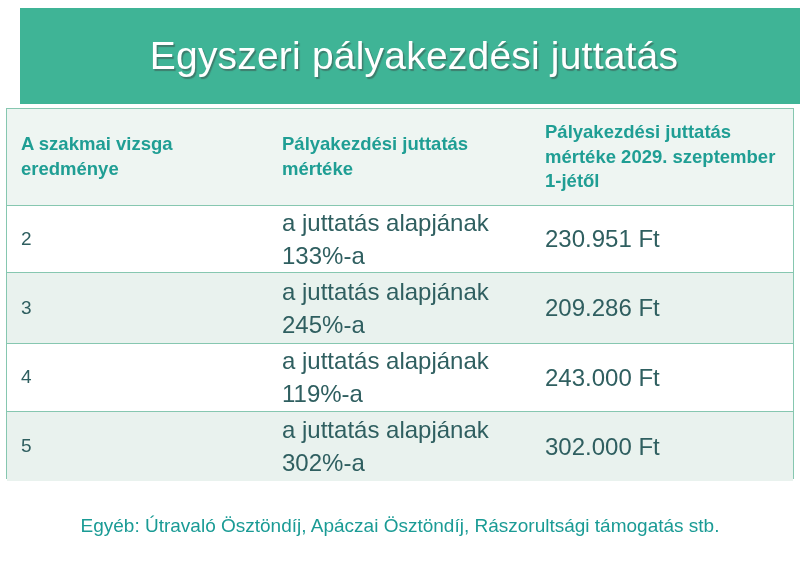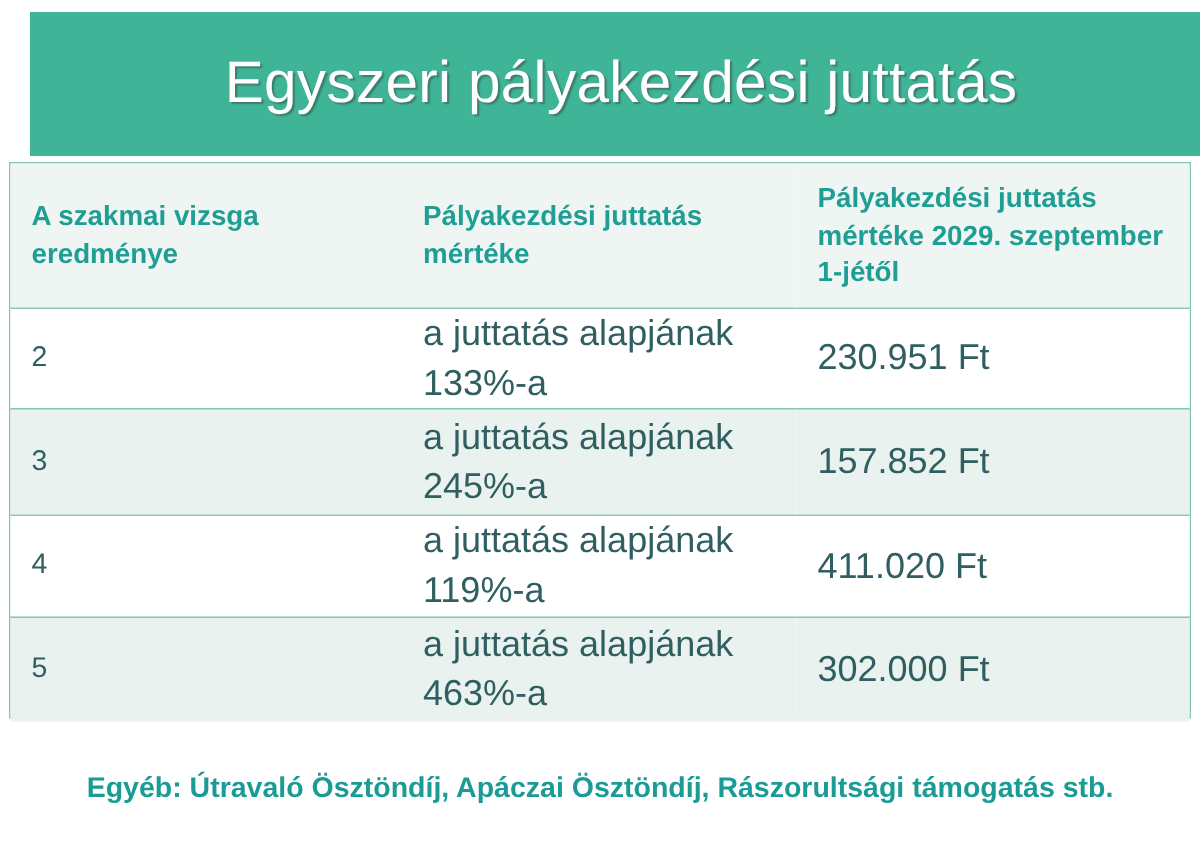--- a/index.html
+++ b/index.html
@@ -120,21 +120,21 @@
 
   
   .footer {
     position: absolute;
     left: 0;
     top: 512px;
     width: 800px;
     text-align: center;
     color: #1a9b95;
     font-size: 19px;
-    font-weight: bold;
+    font-weight: normal;
     line-height: 1.45;
     padding: 0 50px;
     box-sizing: border-box;
   }
 </style>
 </head>
 <body>
 
 <div class="slide">
 
@@ -158,30 +158,30 @@
       </thead>
       <tbody>
         <tr class="odd r0">
           <td class="grade">2</td>
           <td class="rate">a juttatás alapjának 133%-a</td>
           <td class="amount">230.951 Ft</td>
         </tr>
         <tr class="even r1">
           <td class="grade">3</td>
           <td class="rate">a juttatás alapjának 245%-a</td>
-          <td class="amount">157.852 Ft</td>
+          <td class="amount">209.286 Ft</td>
         </tr>
         <tr class="odd r2">
           <td class="grade">4</td>
           <td class="rate">a juttatás alapjának 119%-a</td>
-          <td class="amount">411.020 Ft</td>
+          <td class="amount">243.000 Ft</td>
         </tr>
         <tr class="even r3">
           <td class="grade">5</td>
-          <td class="rate">a juttatás alapjának 463%-a</td>
+          <td class="rate">a juttatás alapjának 302%-a</td>
           <td class="amount">302.000 Ft</td>
         </tr>
       </tbody>
     </table>
   </div>
 
   <div class="footer">Egyéb: Útravaló Ösztöndíj, Apáczai Ösztöndíj, Rászorultsági támogatás stb.</div>
 
 </div>
 

